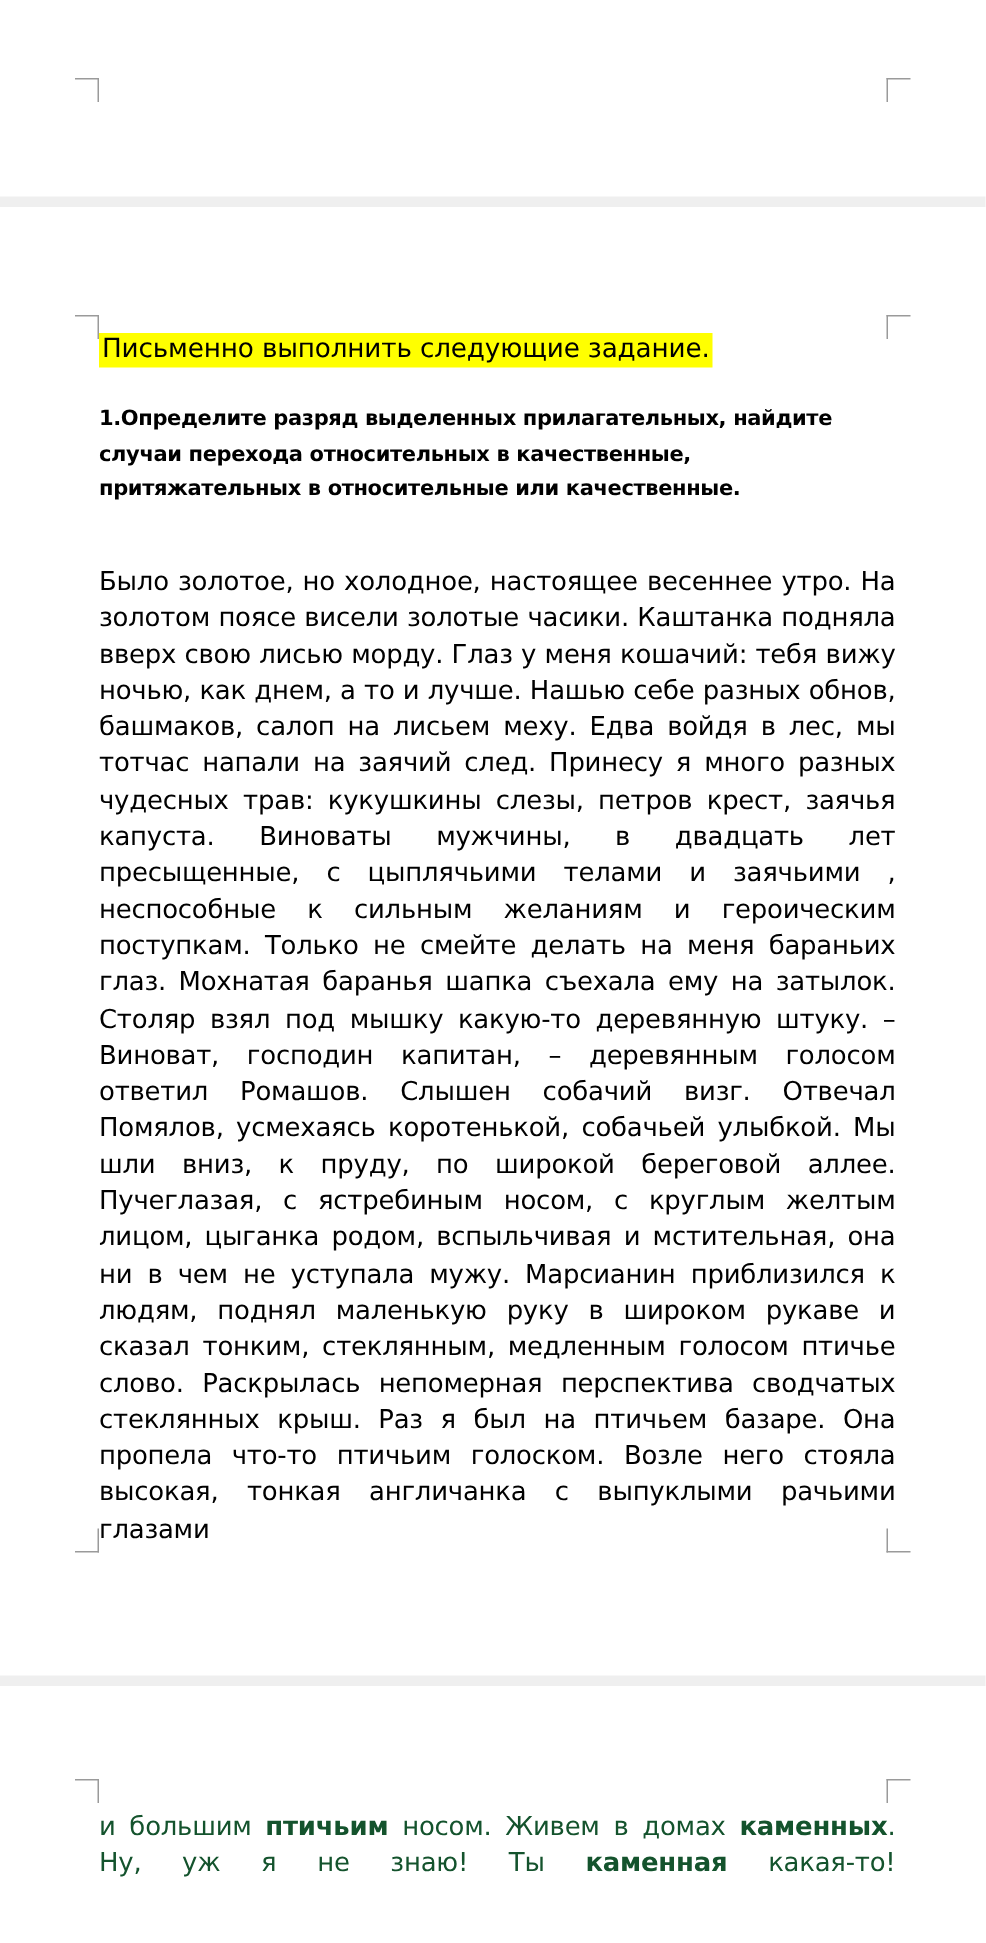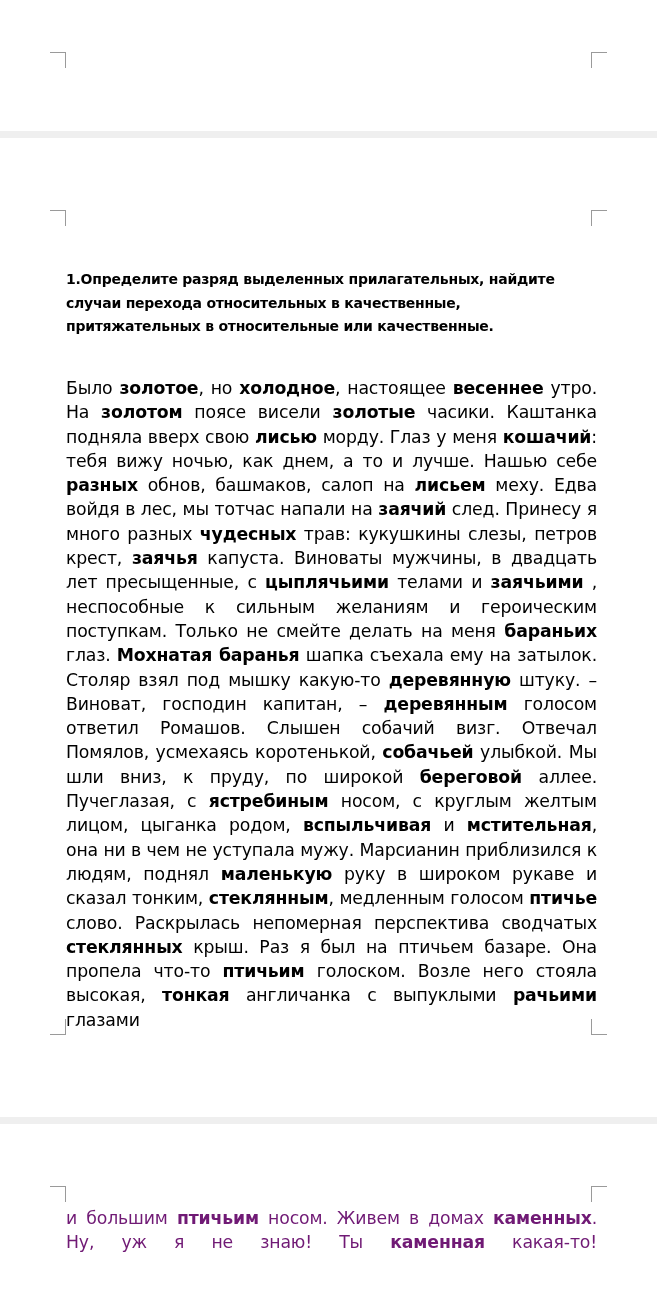--- a/index.html
+++ b/index.html
@@ -105,32 +105,32 @@
   }
 
   .body-text {
     top: 376px;
     font-size: 17.3px;
     line-height: 24.3px;
     text-align: justify;
     letter-spacing: -0.15px;
     word-spacing: 0px;
   }
-  .body-text b { font-weight: bold; }
+  .body-text b { font-weight: normal; }
 
   .page-two-text {
     position: absolute;
     left: 66px;
     width: 531px;
     top: 1206px;
     font-size: 17.3px;
     line-height: 24.3px;
     text-align: justify;
     letter-spacing: -0.15px;
-    color: #701a75;
+    color: #14532d;
   }
   .page-two-text b { font-weight: bold; }
 
   
   .justify-all { text-align-last: justify; }
 </style>
 </head>
 <body>
 
 <div class="doc-viewport">
@@ -139,20 +139,21 @@
 
     <div class="corner tl" style="left:50px;  top:52px;"></div>
     <div class="corner tr" style="right:50px; top:52px;"></div>
 
     <div class="corner tl" style="left:50px;  top:210px;"></div>
     <div class="corner tr" style="right:50px; top:210px;"></div>
 
     <div class="corner bl" style="left:50px;  top:1019px;"></div>
     <div class="corner br" style="right:50px; top:1019px;"></div>
 
+    <div class="text-block highlight-line"><span class="hl">Письменно выполнить следующие задание.</span></div>
 
     <div class="text-block task-heading">1.Определите разряд выделенных прилагательных, найдите случаи перехода относительных в качественные, притяжательных в относительные или качественные.</div>
 
     <div class="text-block body-text justify-all"><span>Было </span><b>золотое</b><span>, но </span><b>холодное</b><span>, настоящее </span><b>весеннее</b><span> утро. На </span><b>золотом</b><span> поясе висели </span><b>золотые</b><span> часики. Каштанка подняла вверх свою </span><b>лисью</b><span> морду. Глаз у меня </span><b>кошачий</b><span>: тебя вижу ночью, как днем, а то и лучше. Нашью себе </span><b>разных</b><span> обнов, башмаков, салоп на </span><b>лисьем</b><span> меху. Едва войдя в лес, мы тотчас напали на </span><b>заячий</b><span> след. Принесу я много разных </span><b>чудесных</b><span> трав: кукушкины слезы, петров крест, </span><b>заячья</b><span> капуста. Виноваты мужчины, в двадцать лет пресыщенные, с </span><b>цыплячьими</b><span> телами и </span><b>заячьими</b><span> , неспособные к сильным желаниям и героическим поступкам. Только не смейте делать на меня </span><b>бараньих</b><span> глаз. </span><b>Мохнатая баранья</b><span> шапка съехала ему на затылок. Столяр взял под мышку какую-то </span><b>деревянную</b><span> штуку. – Виноват, господин капитан, – </span><b>деревянным</b><span> голосом ответил Ромашов. Слышен собачий визг. Отвечал Помялов, усмехаясь коротенькой, </span><b>собачьей</b><span> улыбкой. Мы шли вниз, к пруду, по широкой </span><b>береговой</b><span> аллее. Пучеглазая, с </span><b>ястребиным</b><span> носом, с круглым желтым лицом, цыганка родом, </span><b>вспыльчивая</b><span> и </span><b>мстительная</b><span>, она ни в чем не уступала мужу. Марсианин приблизился к людям, поднял </span><b>маленькую</b><span> руку в широком рукаве и сказал тонким, </span><b>стеклянным</b><span>, медленным голосом </span><b>птичье</b><span> слово. Раскрылась непомерная перспектива сводчатых </span><b>стеклянных</b><span> крыш. Раз я был на птичьем базаре. Она пропела что-то </span><b>птичьим</b><span> голоском. Возле него стояла высокая, </span><b>тонкая</b><span> англичанка с выпуклыми </span><b>рачьими</b><span> глазами</span></div>
   </div>
 
   <div class="page-gap gap-top"></div>
   <div class="page-gap gap-bottom"></div>
 
   <div class="page page-two">

